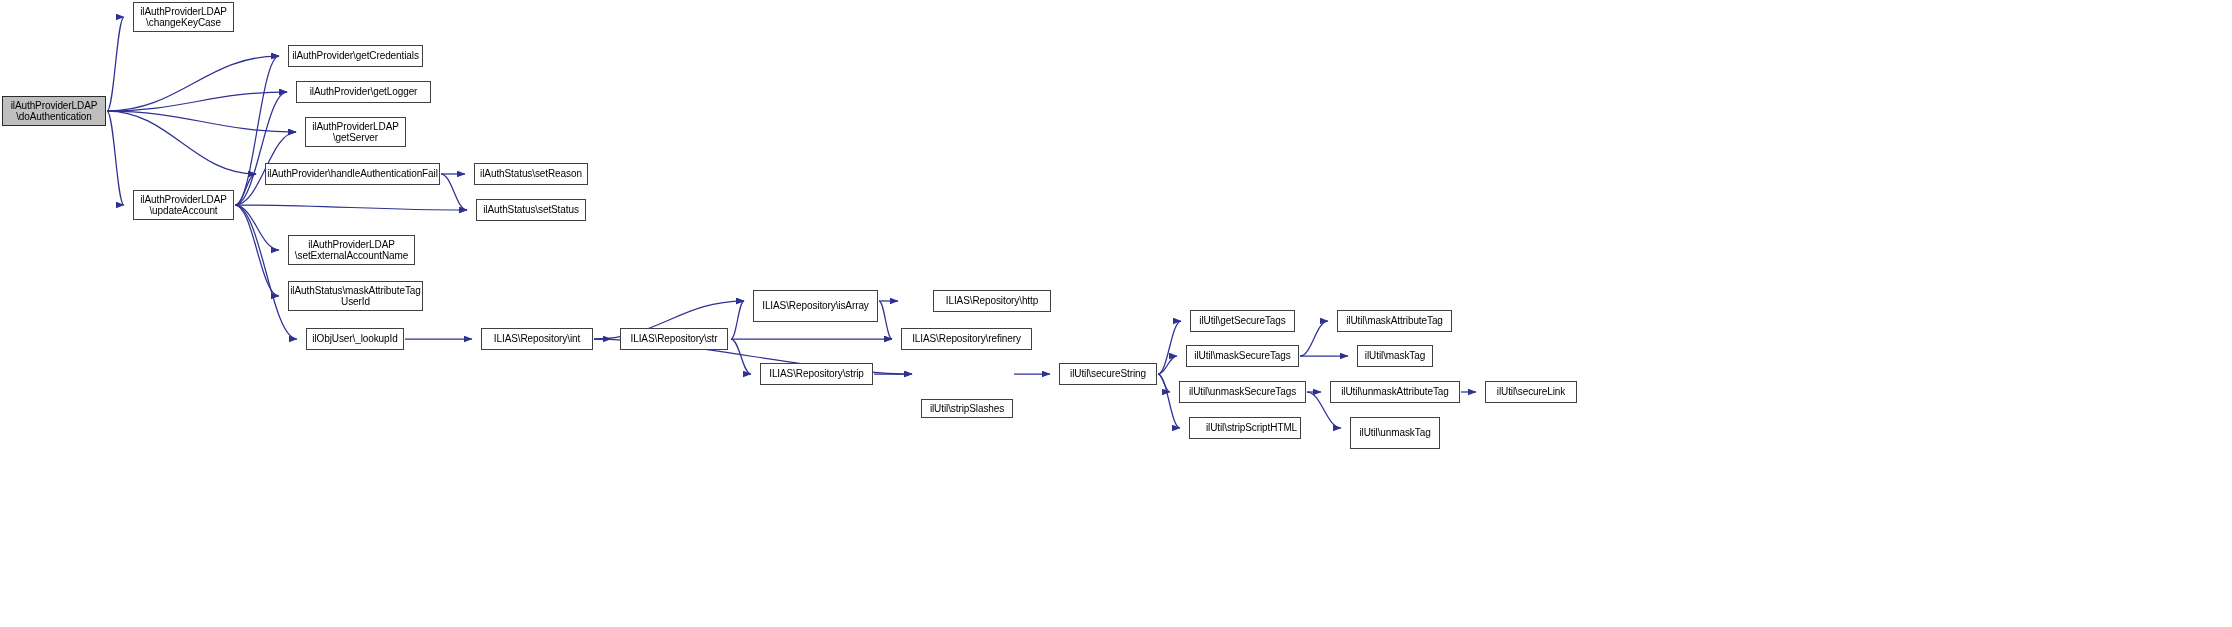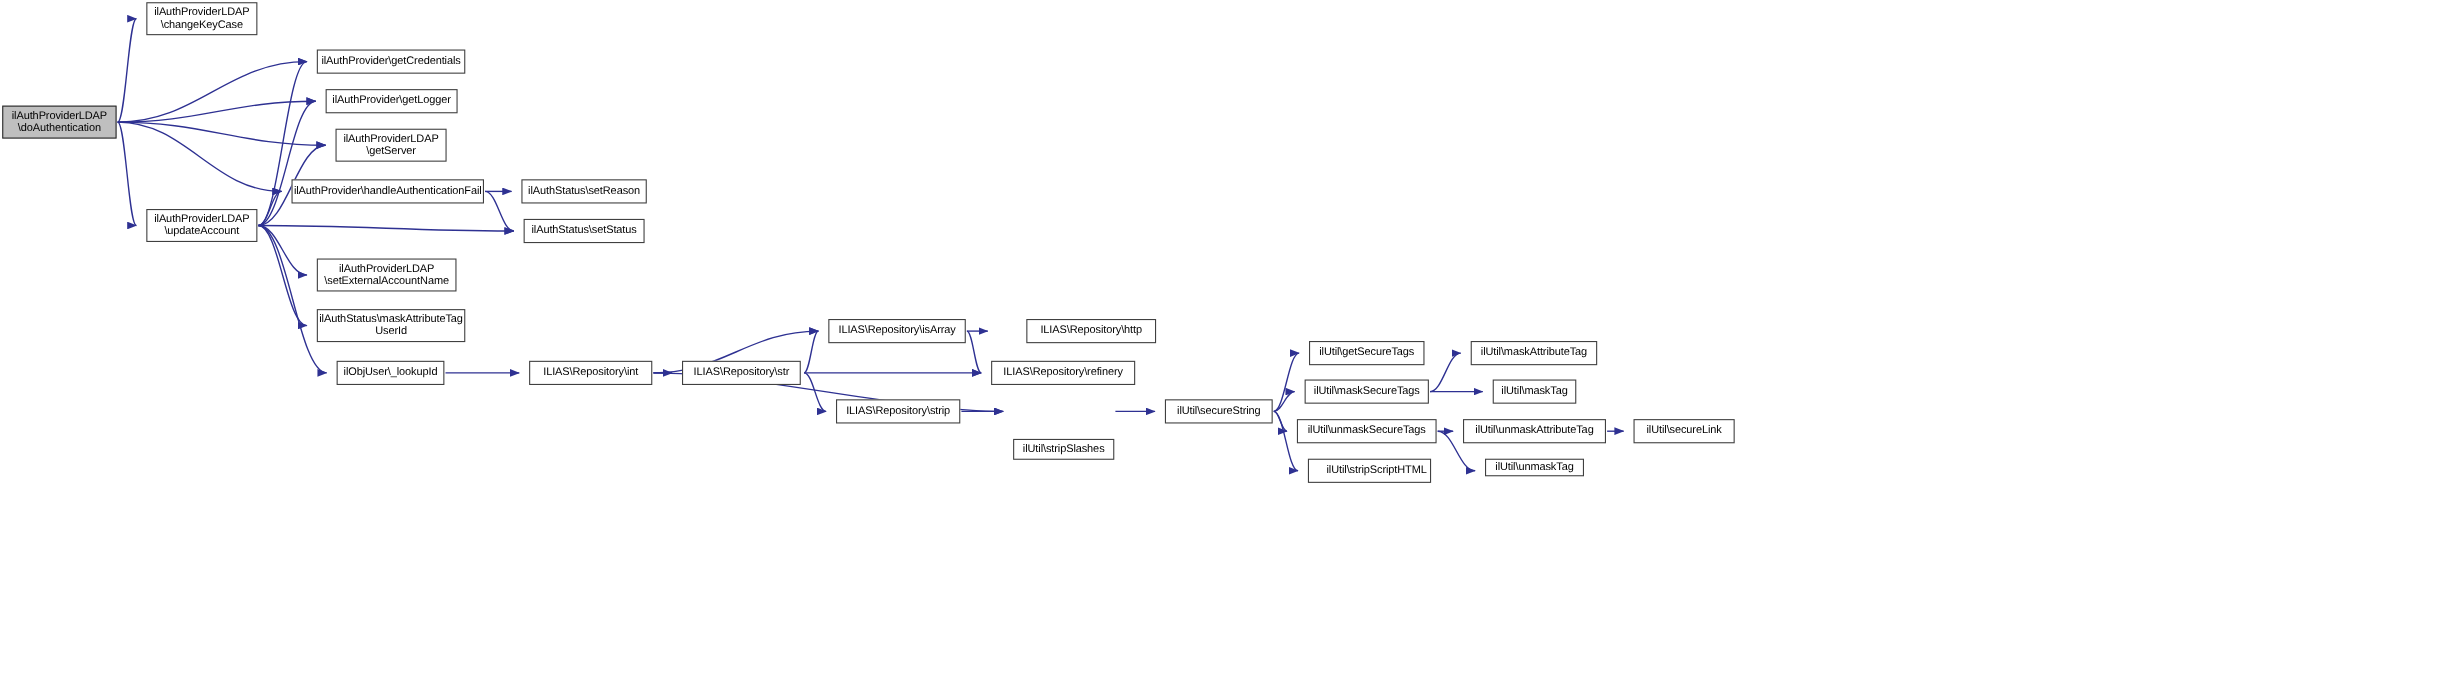--- a/index.html
+++ b/index.html
@@ -77,44 +77,44 @@
         <path d="M1307,392 C1321.28,392 1326.72,428 1341,428" fill="none" stroke="#2e3192" stroke-width="1.25" marker-end="url(#arw)"></path>
         <path d="M1461,392 L1476,392" fill="none" stroke="#2e3192" stroke-width="1.25" marker-end="url(#arw)"></path>
       </g>
   </svg>
   <div id="node-layer">
       <div class="node root" style="left: 2px; top: 96px; width: 104px; height: 30px;">ilAuthProviderLDAP
 \doAuthentication</div>
       <div class="node" style="left: 133px; top: 2px; width: 101px; height: 30px;">ilAuthProviderLDAP
 \changeKeyCase</div>
       <div class="node" style="left: 288px; top: 45px; width: 135px; height: 22px;">ilAuthProvider\getCredentials</div>
-      <div class="node" style="left: 296px; top: 81px; width: 120px; height: 22px;">ilAuthProvider\getLogger</div>
+      <div class="node" style="left: 296px; top: 81px; width: 135px; height: 22px;">ilAuthProvider\getLogger</div>
       <div class="node" style="left: 305px; top: 117px; width: 101px; height: 30px;">ilAuthProviderLDAP
 \getServer</div>
       <div class="node" style="left: 265px; top: 163px; width: 175px; height: 22px;">ilAuthProvider\handleAuthenticationFail</div>
       <div class="node" style="left: 133px; top: 190px; width: 101px; height: 30px;">ilAuthProviderLDAP
 \updateAccount</div>
       <div class="node" style="left: 474px; top: 163px; width: 114px; height: 22px;">ilAuthStatus\setReason</div>
       <div class="node" style="left: 476px; top: 199px; width: 110px; height: 22px;">ilAuthStatus\setStatus</div>
       <div class="node" style="left: 288px; top: 235px; width: 127px; height: 30px;">ilAuthProviderLDAP
 \setExternalAccountName</div>
       <div class="node" style="left: 288px; top: 281px; width: 135px; height: 30px;">ilAuthStatus\maskAttributeTag
 UserId</div>
       <div class="node" style="left: 306px; top: 328px; width: 98px; height: 22px;">ilObjUser\_lookupId</div>
       <div class="node" style="left: 481px; top: 328px; width: 112px; height: 22px;">ILIAS\Repository\int</div>
       <div class="node" style="left: 620px; top: 328px; width: 108px; height: 22px;">ILIAS\Repository\str</div>
-      <div class="node" style="left: 753px; top: 290px; width: 125px; height: 22px;">ILIAS\Repository\isArray</div>
+      <div class="node" style="left: 753px; top: 290px; width: 125px; height: 32px;">ILIAS\Repository\isArray</div>
       <div class="node" style="left: 760px; top: 363px; width: 113px; height: 22px;">ILIAS\Repository\strip</div>
       <div class="node" style="left: 933px; top: 290px; width: 118px; height: 22px;">ILIAS\Repository\http</div>
       <div class="node" style="left: 901px; top: 328px; width: 131px; height: 22px;">ILIAS\Repository\refinery</div>
       <div class="node" style="left: 921px; top: 363px; width: 92px; height: 19px; margin-top: 36px;">ilUtil\stripSlashes</div>
       <div class="node" style="left: 1059px; top: 363px; width: 98px; height: 22px;">ilUtil\secureString</div>
       <div class="node" style="left: 1190px; top: 310px; width: 105px; height: 22px;">ilUtil\getSecureTags</div>
       <div class="node" style="left: 1186px; top: 345px; width: 113px; height: 22px;">ilUtil\maskSecureTags</div>
       <div class="node" style="left: 1179px; top: 381px; width: 127px; height: 22px;">ilUtil\unmaskSecureTags</div>
       <div class="node" style="left: 1189px; top: 417px; width: 112px; height: 22px; padding-left: 16px;">ilUtil\stripScriptHTML</div>
       <div class="node" style="left: 1337px; top: 310px; width: 115px; height: 22px;">ilUtil\maskAttributeTag</div>
       <div class="node" style="left: 1357px; top: 345px; width: 76px; height: 22px;">ilUtil\maskTag</div>
       <div class="node" style="left: 1330px; top: 381px; width: 130px; height: 22px;">ilUtil\unmaskAttributeTag</div>
-      <div class="node" style="left: 1350px; top: 417px; width: 90px; height: 16px;">ilUtil\unmaskTag</div>
+      <div class="node" style="left: 1350px; top: 417px; width: 90px; height: 32px;">ilUtil\unmaskTag</div>
       <div class="node" style="left: 1485px; top: 381px; width: 92px; height: 22px;">ilUtil\secureLink</div>
     </div>
 </div>
 
 </body></html>

